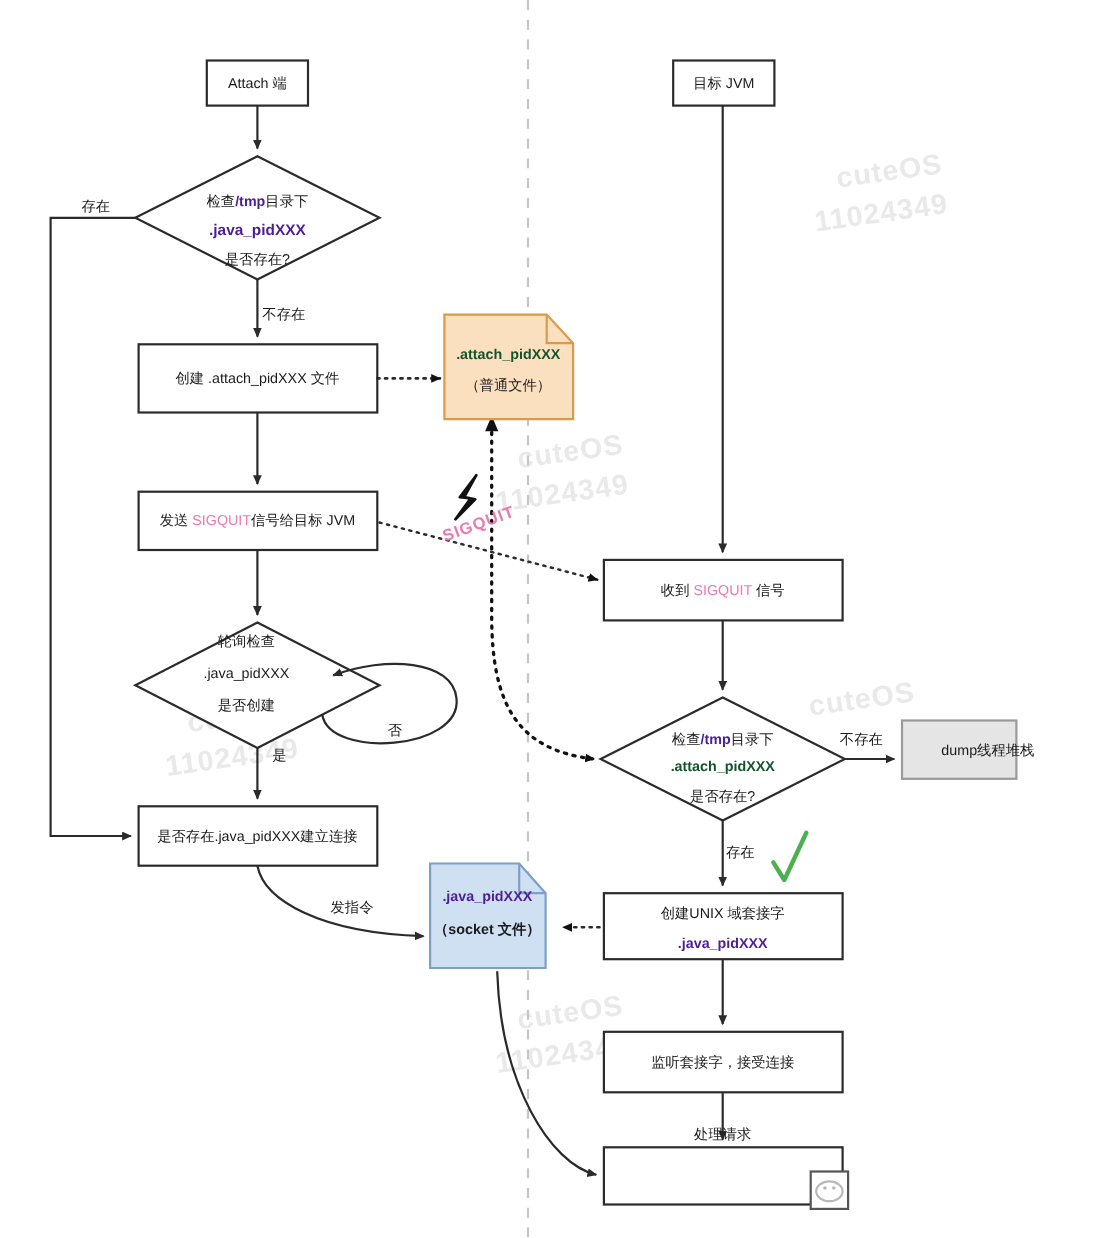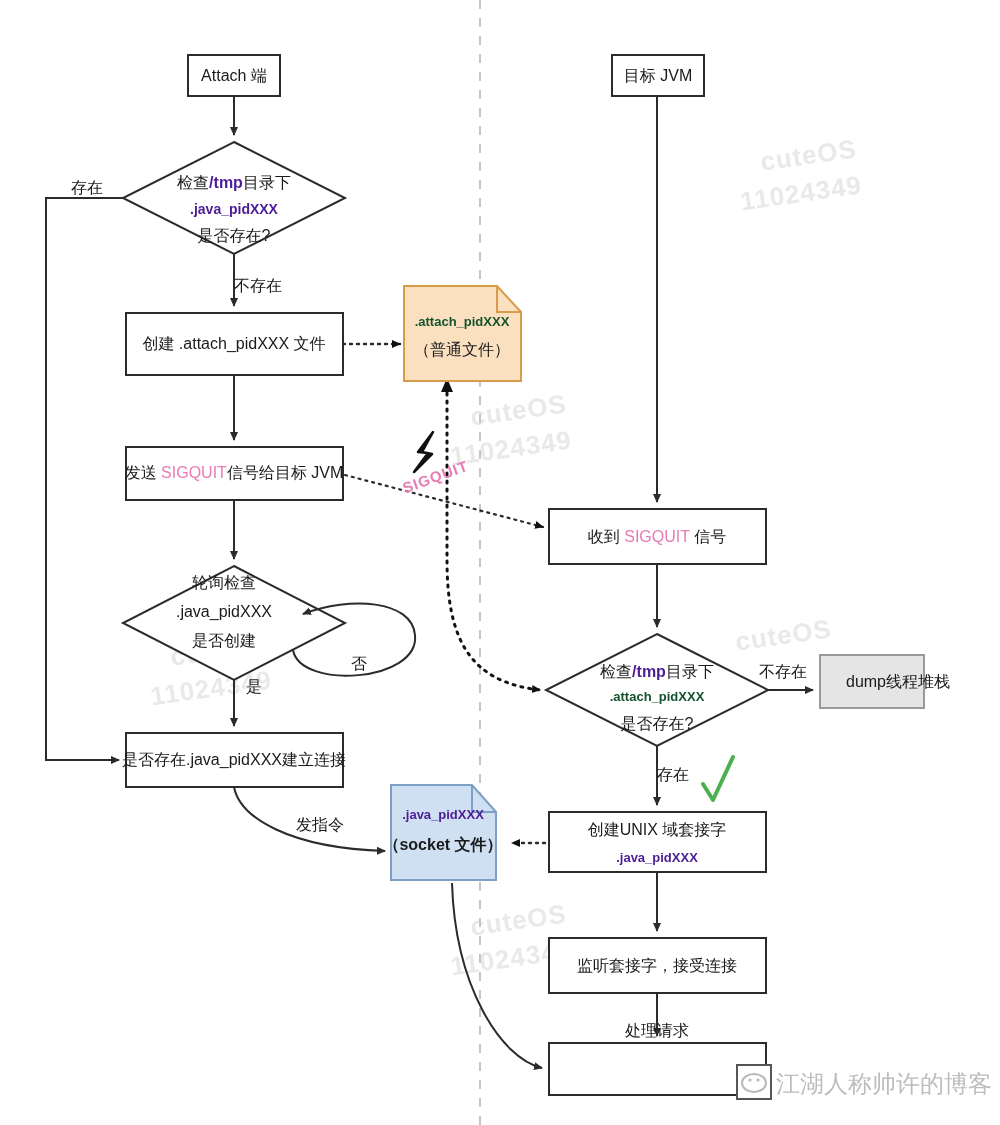--- a/index.html
+++ b/index.html
@@ -1,19 +1,19 @@
 <!DOCTYPE html>
 <html><head>
 <meta charset="utf-8">
 <style>
   html,body{margin:0;padding:0;background:#ffffff;}
   body{font-family:"Liberation Sans","DejaVu Sans",sans-serif;}
   #stage{position:relative;width:1000px;height:1125px;background:#fff;overflow:hidden;}
   #svgroot{position:absolute;left:0;top:0;width:1000px;height:1125px;}
-  .lbl{position:absolute;white-space:nowrap;color:#1a1a1a;font-size:16px;line-height:1.35;}
+  .lbl{position:absolute;white-space:nowrap;color:#1a1a1a;font-size:13px;line-height:1.35;}
   .ctr{transform:translate(-50%,-50%);text-align:center;}
   .red{color:#4c1d95;font-weight:bold;}
   .pink{color:#e87bb4;}
   .teal{color:#14532d;font-weight:bold;}
   .b{font-weight:bold;}
   .wm{position:absolute;color:#e9e9ea;font-weight:bold;letter-spacing:1px;user-select:none;}
   .wmbot{position:absolute;color:#bdbdbd;font-size:24px;white-space:nowrap;font-family:"Liberation Serif","DejaVu Serif",serif;}
   .sigq{position:absolute;color:#e87bb4;font-size:15px;font-weight:bold;letter-spacing:1px;transform:rotate(-20deg);}
 </style>
 </head>
@@ -146,15 +146,14 @@
   <div class="lbl ctr" style="left:673px;top:775px;">存在</div>
 
   <div class="lbl ctr" style="left:872px;top:682px;margin-left:26px;">dump线程堆栈</div>
 
   <div class="lbl ctr" style="left:657px;top:830px;">创建UNIX 域套接字</div>
   <div class="lbl ctr red" style="left:657px;top:858px;font-size:13px;">.java_pidXXX</div>
 
   <div class="lbl ctr" style="left:657px;top:966px;">监听套接字，接受连接</div>
   <div class="lbl ctr" style="left:657px;top:1031px;">处理请求</div>
 
-  <div class="wmbot" style="left:776px;top:1068px;">江湖人称帅许的博客</div>
 
 </div>
 
 </body></html>

